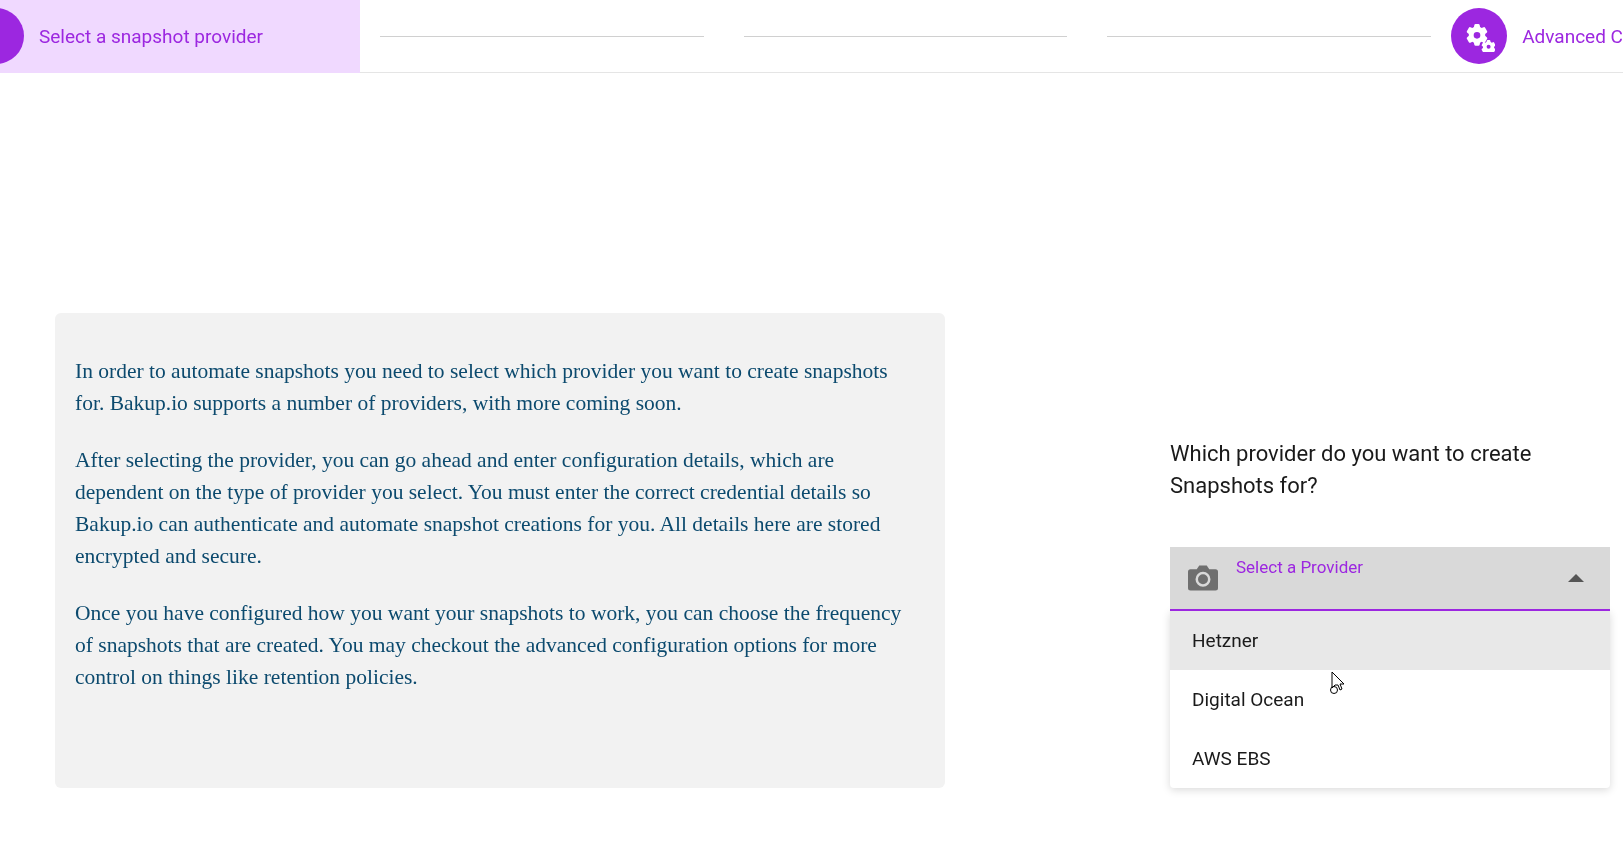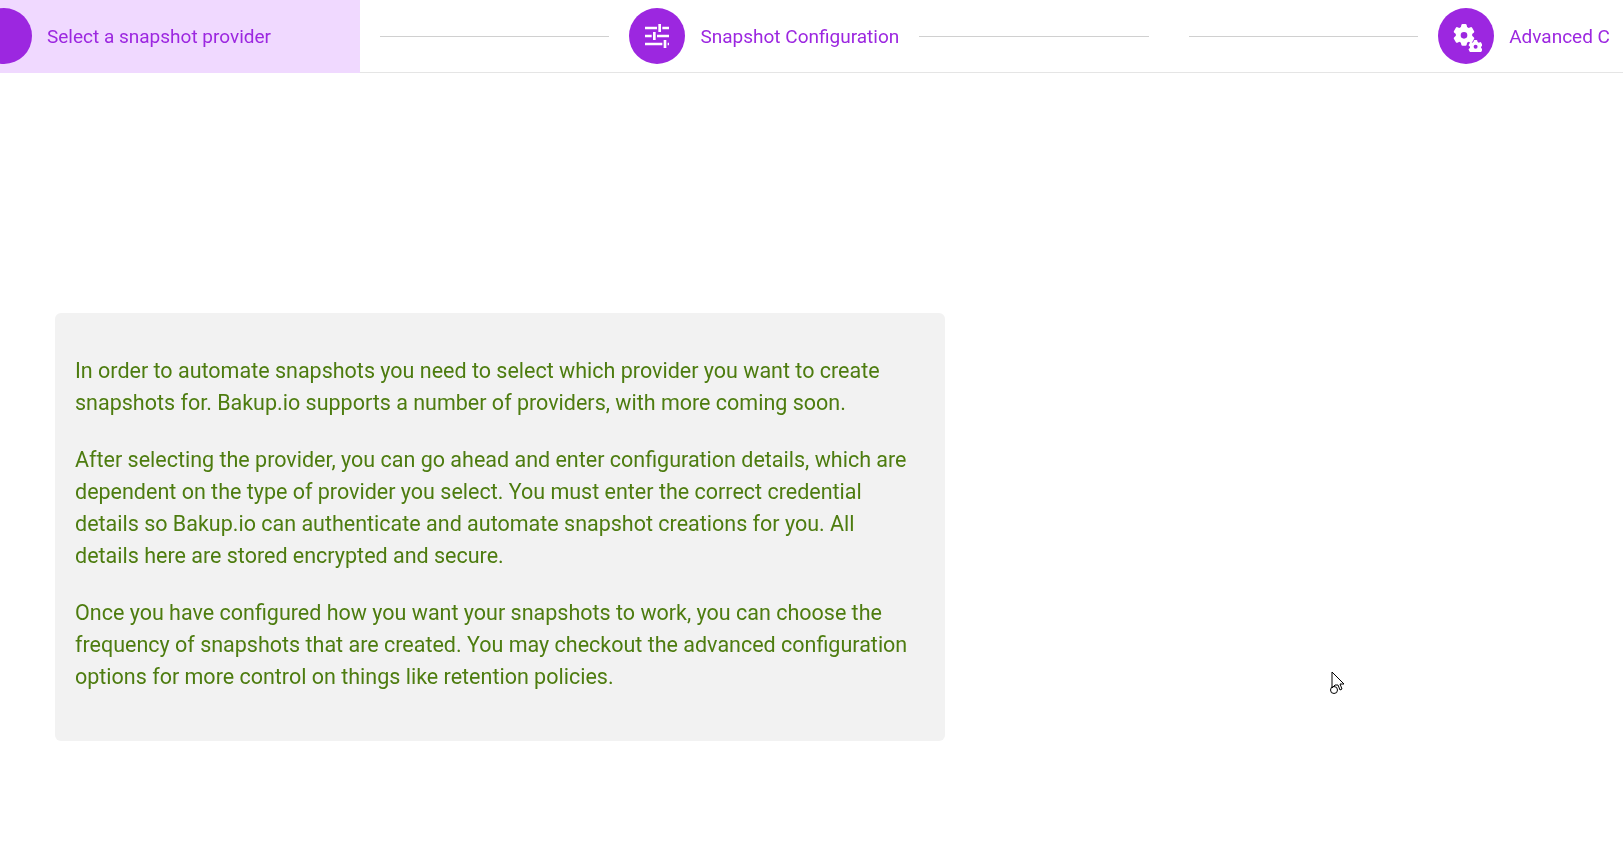--- a/index.html
+++ b/index.html
@@ -26,21 +26,21 @@
     
     .step {
       display: flex;
       align-items: center;
       height: 73px;
       position: relative;
     }
     
     .step-active {
       background: #f0d9ff;
-      padding-left: 16px;
+      padding-left: 8px;
       padding-right: 25px;
       width: 360px;
     }
     
     .step-icon-wrap {
       width: 56px;
       height: 56px;
       border-radius: 50%;
       background: #9c27e0;
       display: flex;
@@ -83,22 +83,23 @@
       margin-left: 55px;
       width: 890px;
       background: #f2f2f2;
       border-radius: 6px;
       padding: 42px 30px 40px 20px;
     }
     
     .info-panel p {
       font-size: 21.5px;
       line-height: 1.5;
-      color: #4d7c0f;
+      color: #0c4a6e;
       margin-bottom: 24px;
+      font-family: Liberation Serif, serif;
     }
     
     .info-panel p:last-child {
       margin-bottom: 8px;
     }
     
     .selector-panel {
       margin-left: 225px;
       width: 440px;
     }
@@ -180,52 +181,61 @@
     <div class="step-icon-wrap">
       <svg class="step-icon" viewBox="0 0 24 24">
           <path d="M3 6h10v2H3V6zm14 0h4v2h-4V6zm-2-2h2v6h-2V4zM3 11h4v2H3v-2zm8 0h10v2H11v-2zM7 9h2v6H7V9zm-4 7h12v2H3v-2zm16 0h2v2h-2v-2zm-4-2h2v6h-2v-6z" fill="none"></path>
         </svg>
     </div>
     <span class="step-label">Select a snapshot provider</span>
   </div>
 
   <div class="step-line"></div>
 
-  <div class="step">
-    <div class="step-icon-wrap">
-      <svg class="step-icon" viewBox="0 0 24 24">
-          <path d="M3 5h9v2H3V5zm13 0h5v2h-5V5zm-3-2h2v6h-2V3zM3 11h5v2H3v-2zm9 0h9v2h-9v-2zM9 9h2v6H9V9zM3 17h13v2H3v-2zm17 0h1v2h-1v-2zm-3-2h2v6h-2v-6z"></path>
-        </svg>
-    </div>
-    <span class="step-label">Snapshot Configuration</span>
-  </div>
 
   <div class="step-line"></div>
 
 
   <div class="step-line"></div>
 
-  <div class="step" style="padding-right:13px;">
+  <div class="step" style="padding-right:0;">
     <div class="step-icon-wrap">
       <svg class="step-icon" viewBox="0 0 24 24">
           <path d="M9.5 3a1 1 0 00-1 .8l-.3 1.5a5 5 0 00-1.2.7l-1.4-.6a1 1 0 00-1.2.4L3 8.2a1 1 0 00.2 1.3l1.2 1a5 5 0 000 1.4l-1.2 1a1 1 0 00-.2 1.3l1.4 2.4a1 1 0 001.2.4l1.4-.6c.4.3.8.5 1.2.7l.3 1.5a1 1 0 001 .8h2a1 1 0 001-.8l.3-1.5c.4-.2.8-.4 1.2-.7l1.4.6a1 1 0 001.2-.4l1.4-2.4a1 1 0 00-.2-1.3l-1.2-1a5 5 0 000-1.4l1.2-1a1 1 0 00.2-1.3l-1.4-2.4a1 1 0 00-1.2-.4l-1.4.6a5 5 0 00-1.2-.7l-.3-1.5a1 1 0 00-1-.8h-2zm1 6a2.5 2.5 0 110 5 2.5 2.5 0 010-5zm8 6a.7.7 0 00-.7.5l-.2 1c-.3.1-.5.3-.8.5l-1-.4a.7.7 0 00-.8.3l-.9 1.6a.7.7 0 00.1.9l.8.6a3 3 0 000 1l-.8.6a.7.7 0 00-.1.9l.9 1.6a.7.7 0 00.8.3l1-.4c.3.2.5.4.8.5l.2 1a.7.7 0 00.7.5h1.3a.7.7 0 00.7-.5l.2-1c.3-.1.5-.3.8-.5l1 .4a.7.7 0 00.8-.3l.9-1.6a.7.7 0 00-.1-.9l-.8-.6a3 3 0 000-1l.8-.6a.7.7 0 00.1-.9l-.9-1.6a.7.7 0 00-.8-.3l-1 .4a3 3 0 00-.8-.5l-.2-1a.7.7 0 00-.7-.5h-1.3zm.7 3.5a1.5 1.5 0 110 3 1.5 1.5 0 010-3z"></path>
         </svg>
     </div>
     <span class="step-label">Advanced C</span>
   </div>
 
 </div>
 
 <div class="content">
 
   <div class="info-panel">
     <p>In order to automate snapshots you need to select which provider you want to create snapshots for. Bakup.io supports a number of providers, with more coming soon.</p>
     <p>After selecting the provider, you can go ahead and enter configuration details, which are dependent on the type of provider you select. You must enter the correct credential details so Bakup.io can authenticate and automate snapshot creations for you. All details here are stored encrypted and secure.</p>
     <p>Once you have configured how you want your snapshots to work, you can choose the frequency of snapshots that are created. You may checkout the advanced configuration options for more control on things like retention policies.</p>
   </div>
 
+  <div class="selector-panel">
+    <div class="selector-label">Which provider do you want to create Snapshots for?</div>
+
+    <div class="select-field">
+      <svg class="camera-icon" viewBox="0 0 24 20">
+          <path d="M9 0l-2 3H2a2 2 0 00-2 2v13a2 2 0 002 2h20a2 2 0 002-2V5a2 2 0 00-2-2h-5l-2-3H9zm3 5a6 6 0 110 12 6 6 0 010-12zm0 2a4 4 0 100 8 4 4 0 000-8z"></path>
+        </svg>
+      <span class="select-placeholder">Select a Provider</span>
+      <div class="select-arrow"></div>
+    </div>
+
+    <div class="dropdown">
+      <div class="dropdown-item dropdown-item-hover">Hetzner</div>
+      <div class="dropdown-item">Digital Ocean</div>
+      <div class="dropdown-item">AWS EBS</div>
+    </div>
+  </div>
 
 </div>
 
 <svg class="cursor" width="20" height="24" viewBox="0 0 20 24">
   <path d="M6 1v16l3-3h3l2 5 2-1-2-5h4L6 1z" fill="#fff" stroke="#000" stroke-width="1"></path>
   <circle cx="8" cy="19" r="3.5" fill="none" stroke="#000" stroke-width="1"></circle>
 </svg>
 
 </body></html>

